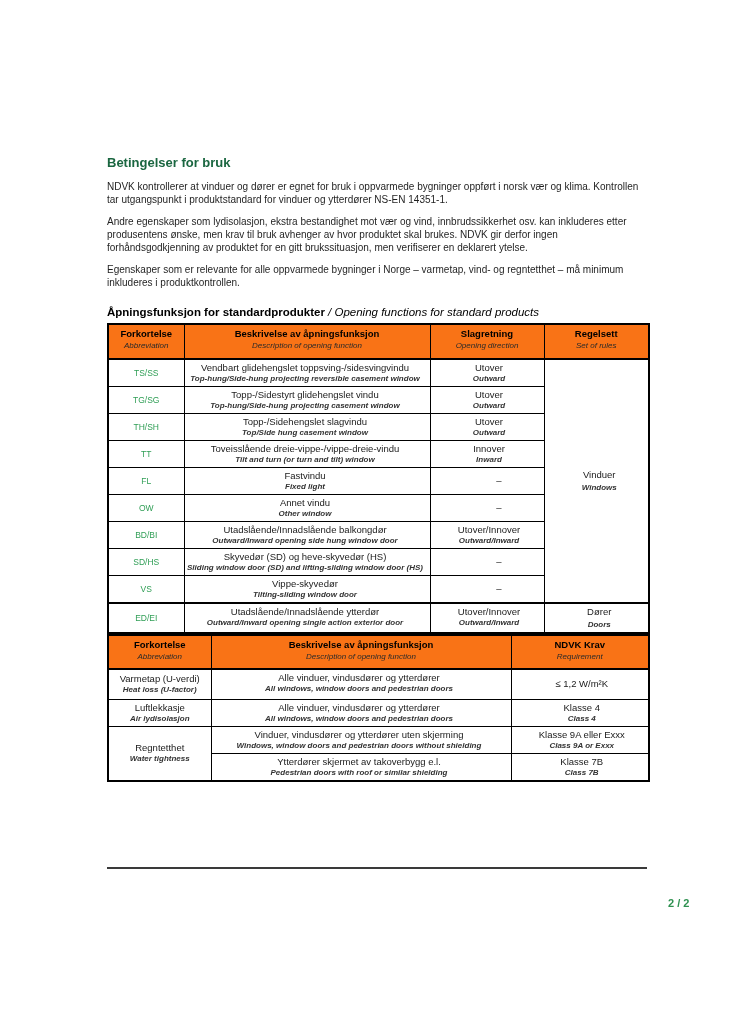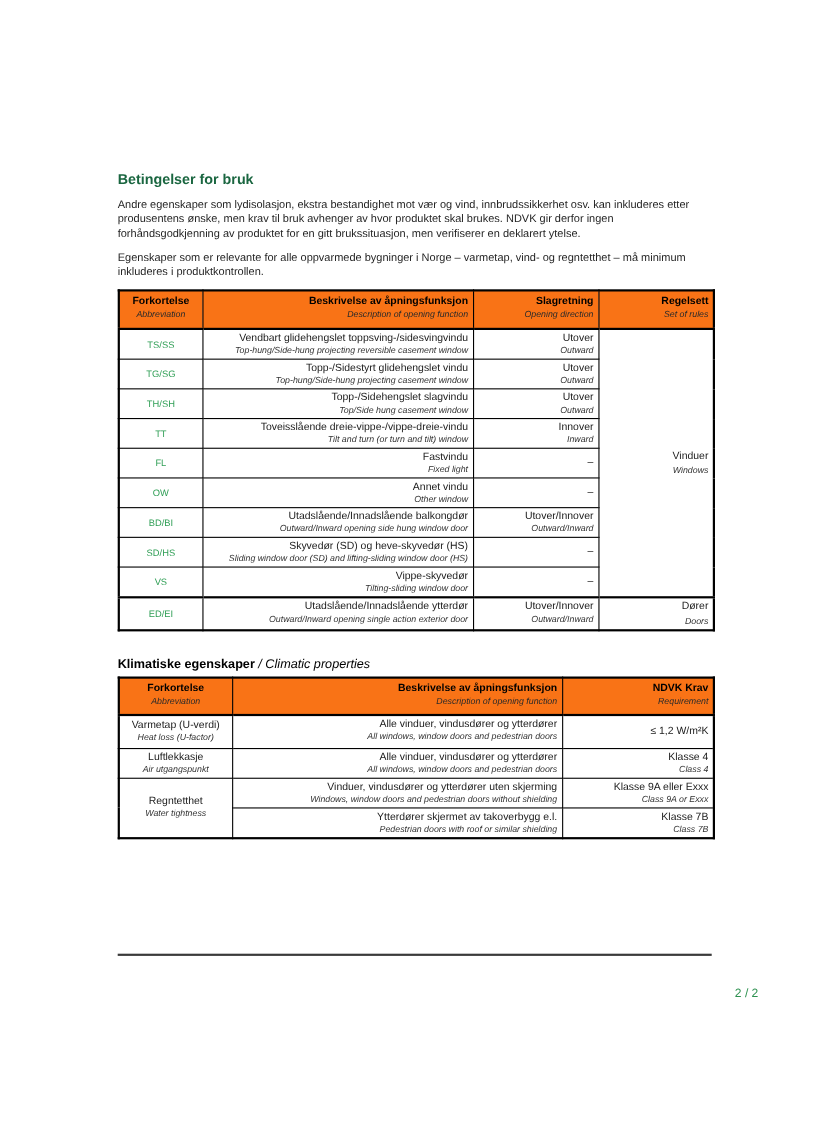--- a/index.html
+++ b/index.html
@@ -43,33 +43,33 @@
   table {
     border-collapse: collapse;
     width: 541px;
     table-layout: fixed;
   }
   table { border: 2px solid #000; }
   th, td {
     border: 1px solid #000;
     padding: 2px 4px;
     vertical-align: top;
-    text-align: right;
+    text-align: center;
   }
   tr.header-row th { border-bottom: 2px solid #000; background: #f97316; }
   tr.doors-row td { border-top: 2px solid #000; }
 
   .h-no { font-size: 9.5px; font-weight: bold; line-height: 13px; color: #000; }
   .h-en { font-size: 8px; font-style: italic; font-weight: normal; line-height: 11px; color: #2a2a2a; }
   th { height: 35px; }
   th.center, td.center { text-align: center; }
 
   td { height: 25px; }
   .main { font-size: 9.5px; line-height: 12px; color: #1a1a1a; }
-  .sub  { font-size: 8px; font-style: italic; line-height: 10px; color: #333; }
+  .sub  { font-size: 8px; font-style: italic; line-height: 10px; color: #333; font-weight: bold; }
   .sub:empty { display: none; }
 
   td.abbr {
     text-align: center;
     vertical-align: middle;
     font-size: 8.5px;
     font-weight: normal;
     color: #2f9e55;
   }
   td.desc { padding-left: 0; }
@@ -91,35 +91,37 @@
     left: 107px;
     top: 867px;
     width: 540px;
     border-top: 2px solid #3a3a3a;
   }
   .page-number {
     position: absolute;
     left: 668px;
     top: 897px;
     font-size: 11px;
-    font-weight: normal;
+    font-weight: bold;
     color: #2e9150;
   }
 </style>
 </head>
 <body>
 
 <div class="page">
   <div class="content">
 
     <h1 class="doc-heading">Betingelser for bruk</h1>
 
+    <p class="body-text">NDVK kontrollerer at vinduer og dører er egnet for bruk i oppvarmede bygninger oppført i norsk vær og klima. Kontrollen tar utgangspunkt i produktstandard for vinduer og ytterdører NS-EN 14351-1.</p>
     <p class="body-text">Andre egenskaper som lydisolasjon, ekstra bestandighet mot vær og vind, innbrudssikkerhet osv. kan inkluderes etter produsentens ønske, men krav til bruk avhenger av hvor produktet skal brukes. NDVK gir derfor ingen forhåndsgodkjenning av produktet for en gitt brukssituasjon, men verifiserer en deklarert ytelse.</p>
     <p class="body-text">Egenskaper som er relevante for alle oppvarmede bygninger i Norge – varmetap, vind- og regntetthet – må minimum inkluderes i produktkontrollen.</p>
 
+    <h2 class="section-title"><span class="t-no">Åpningsfunksjon for standardprodukter</span> <span class="t-en">/ Opening functions for standard products</span></h2>
 
     <table class="opening">
       <colgroup>
         <col style="width:76px">
           <col style="width:246px">
           <col style="width:114px">
           <col style="width:105px">
       </colgroup>
       <tbody>
           <tr class="header-row">
@@ -260,21 +262,20 @@
           <div class="sub">Outward/Inward</div>
         </td>
         <td class="rules">
           <div class="main">Dører</div>
           <div class="sub">Doors</div>
         </td>
       </tr>
     </tbody>
       </table>
 
-    <h2 class="section-title second"><span class="t-no">Klimatiske egenskaper</span> <span class="t-en">/ Climatic properties</span></h2>
 
     <table class="climatic">
       <colgroup>
         <col style="width:103px">
           <col style="width:300px">
           <col style="width:138px">
       </colgroup>
       <tbody>
           <tr class="header-row">
         <th class="center">
@@ -302,21 +303,21 @@
         </td>
         <td class="req mid">
           <div class="main">≤ 1,2 W/m²K</div>
 
         </td>
       </tr>
 
       <tr>
         <td class="cabbr">
           <div class="main">Luftlekkasje</div>
-          <div class="sub">Air utgangspunkt</div>
+          <div class="sub">Air lydisolasjon</div>
         </td>
         <td class="desc">
           <div class="main">Alle vinduer, vindusdører og ytterdører</div>
           <div class="sub">All windows, window doors and pedestrian doors</div>
         </td>
         <td class="req">
           <div class="main">Klasse 4</div>
           <div class="sub">Class 4</div>
         </td>
       </tr>

